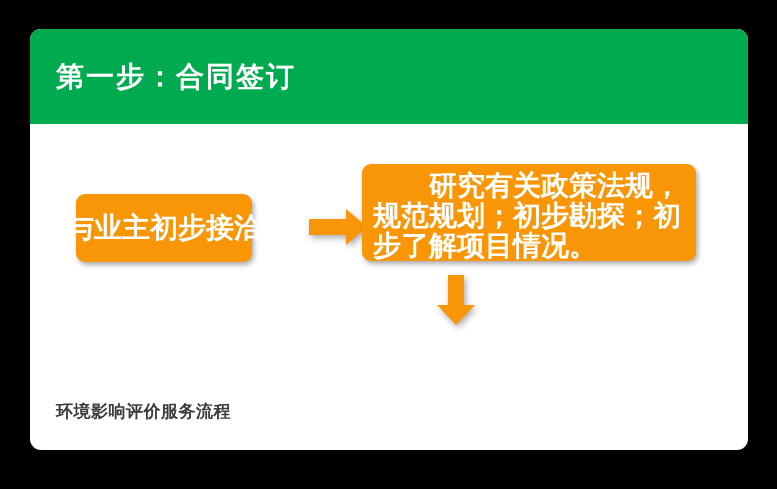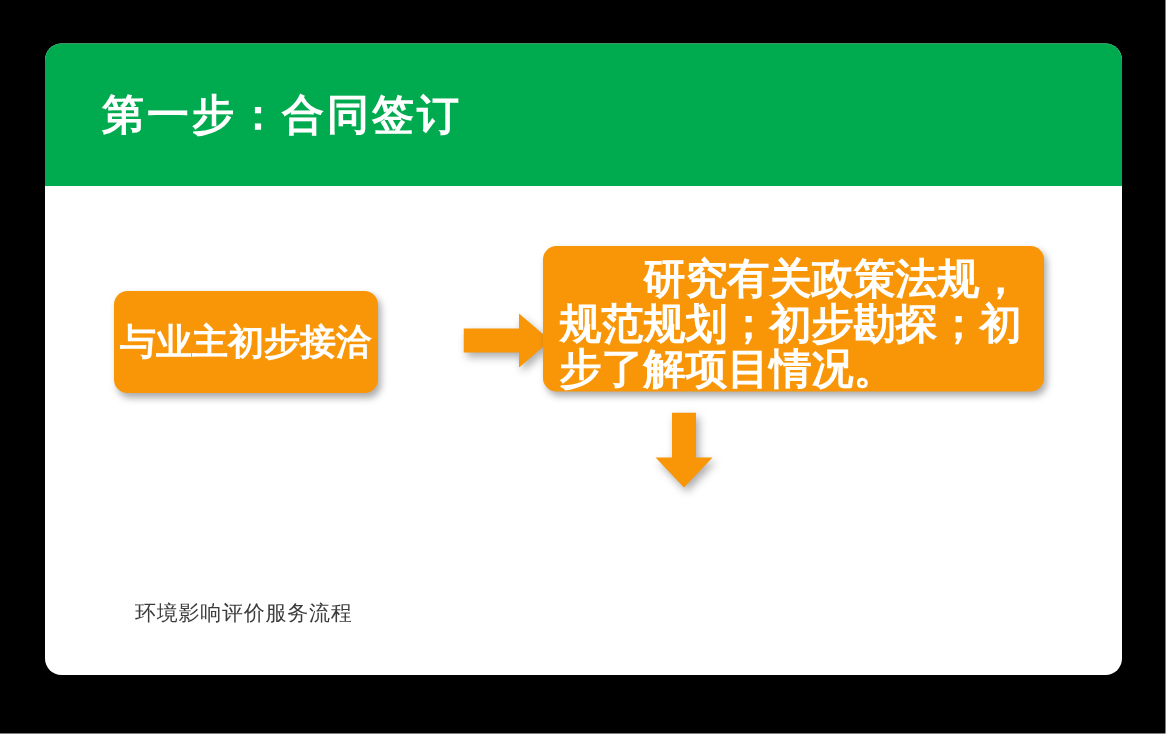--- a/index.html
+++ b/index.html
@@ -31,39 +31,39 @@
     height: 95px;
     background: var(--green, #00AB4F);
     border-radius: 11px 11px 0 0;
     display: flex;
     align-items: center;
   }
   .step-title {
     color: #ffffff;
     font-size: 28px;
     font-weight: bold;
-    padding-left: 38px;
+    padding-left: 26px;
     letter-spacing: 2px;
     white-space: nowrap;
   }
   .obox {
     position: absolute;
     background: var(--orange, #F89608);
     border-radius: 9px;
     color: #ffffff;
     font-weight: bold;
     box-shadow: 2px 3px 5px rgba(70, 70, 70, 0.45);
     box-sizing: border-box;
   }
   .box-contact {
     left: 46px;
     top: 165px;
     width: 176px;
     height: 68px;
-    font-size: 24px;
+    font-size: 28px;
     display: flex;
     align-items: center;
     justify-content: center;
     white-space: nowrap;
   }
   .box-research {
     left: 332px;
     top: 135px;
     width: 334px;
     height: 97px;
@@ -97,26 +97,25 @@
     top: 180px;
   }
   .arrow-down {
     left: 407px;
     top: 246px;
   }
   .footer-caption {
     position: absolute;
     left: 26px;
     top: 371px;
-    font-size: 14px;
-    font-weight: 400;
+    font-size: 17px;
+    font-weight: 700;
     color: var(--footer, #3C3C3C);
     letter-spacing: 0.5px;
     white-space: nowrap;
-    margin-left: 34px;
   }
 </style>
 </head>
 <body>
 
 <div class="card">
 
   <div class="header-band">
     <div class="step-title">第一步：合同签订</div>
   </div>

